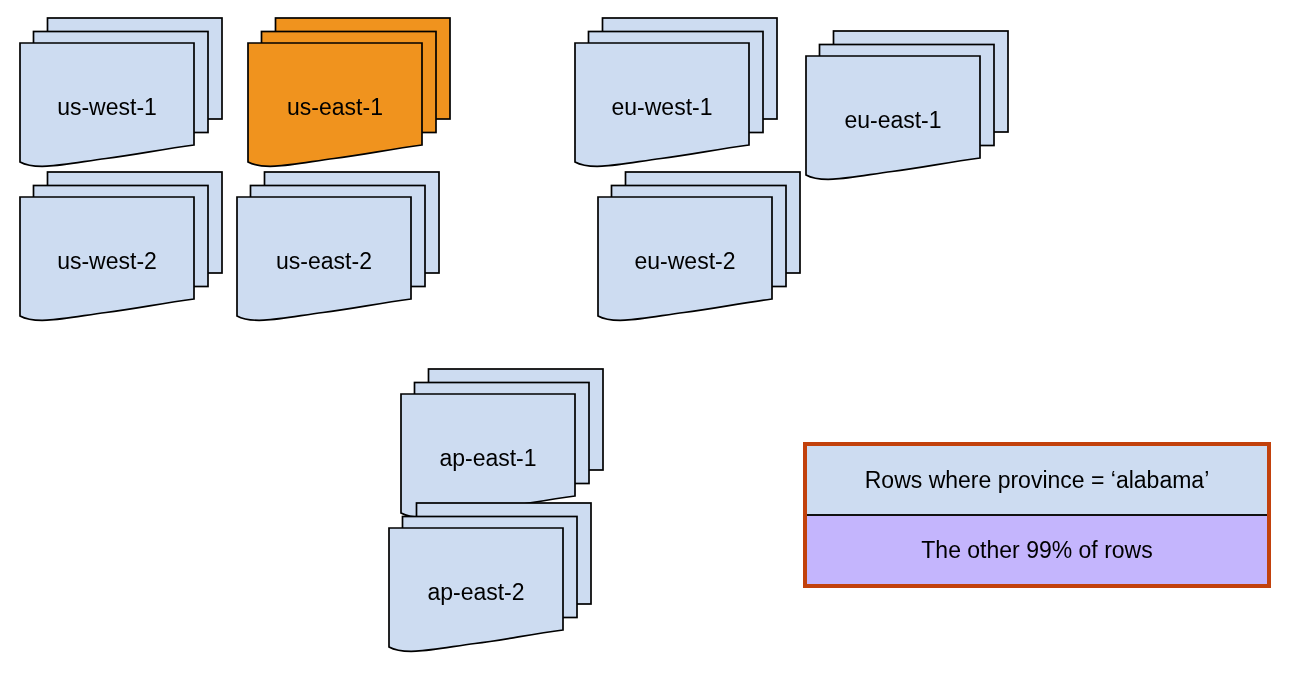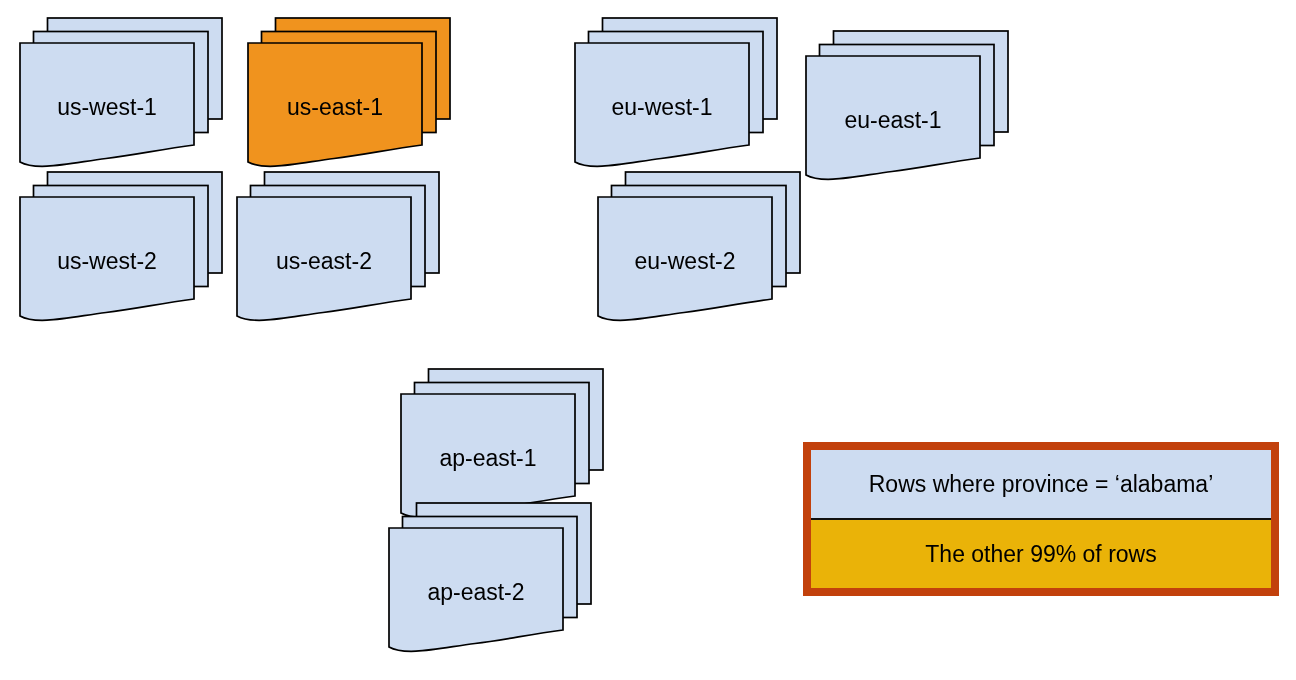--- a/index.html
+++ b/index.html
@@ -33,35 +33,35 @@
     font-family: "Liberation Sans", sans-serif;
     font-size: 23px;
     fill: #000000;
     text-anchor: middle;
   }
   .legend {
     position: absolute;
     left: 803px;
     top: 442px;
     width: 460px;
-    border: 8px solid #c2410c;
+    border: 4px solid #c2410c;
   }
   .legend-row {
     height: 68px;
     display: flex;
     align-items: center;
     justify-content: center;
     font-size: 23px;
     color: #000000;
   }
   .legend-row + .legend-row {
     border-top: 2px solid #111111;
   }
   .legend-row.blue-row   { background: #cddcf1; }
-  .legend-row.orange-row { background: #eab308; align-items: center; }
+  .legend-row.orange-row { background: #c4b5fd; align-items: center; }
 </style>
 </head>
 <body>
 
 <div class="canvas">
 
   <div class="stack" style="left:19px; top:17px;">
     <svg width="205" height="153" viewBox="0 0 205 153">
       <rect class="sheet" x="28.5" y="1" width="174.5" height="101"></rect>
       <rect class="sheet" x="14.5" y="14.5" width="174.5" height="101"></rect>

